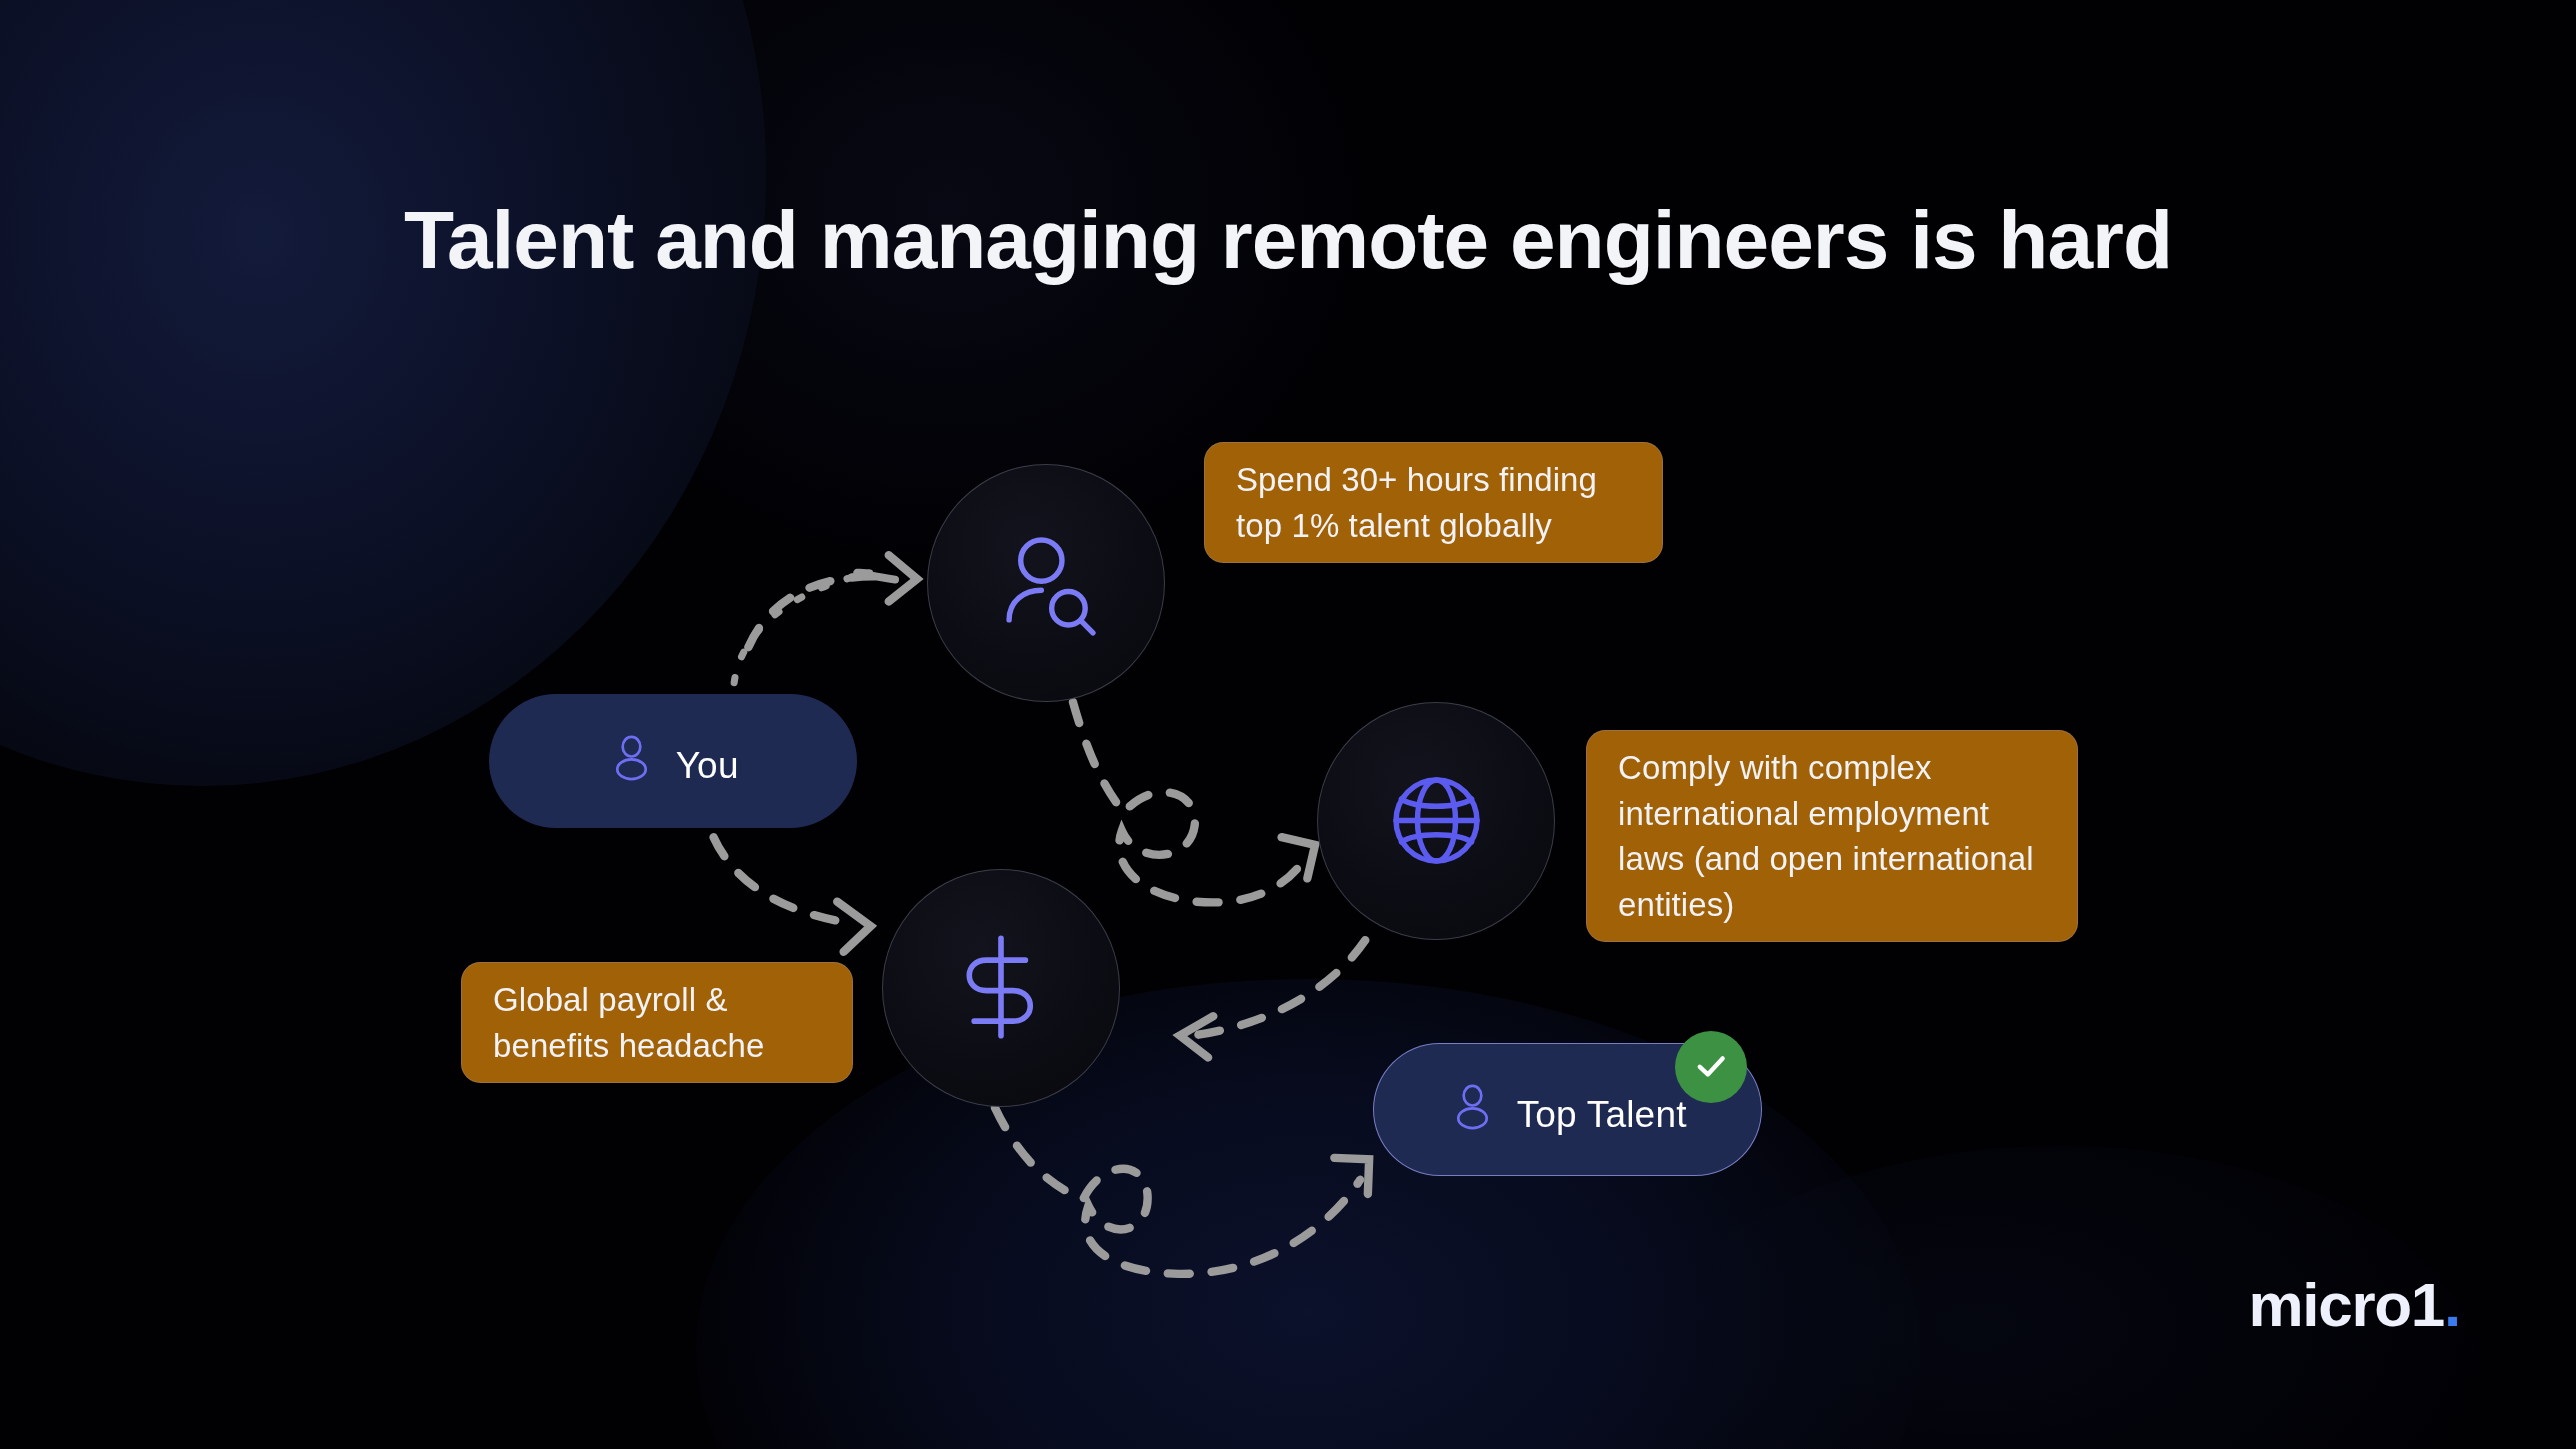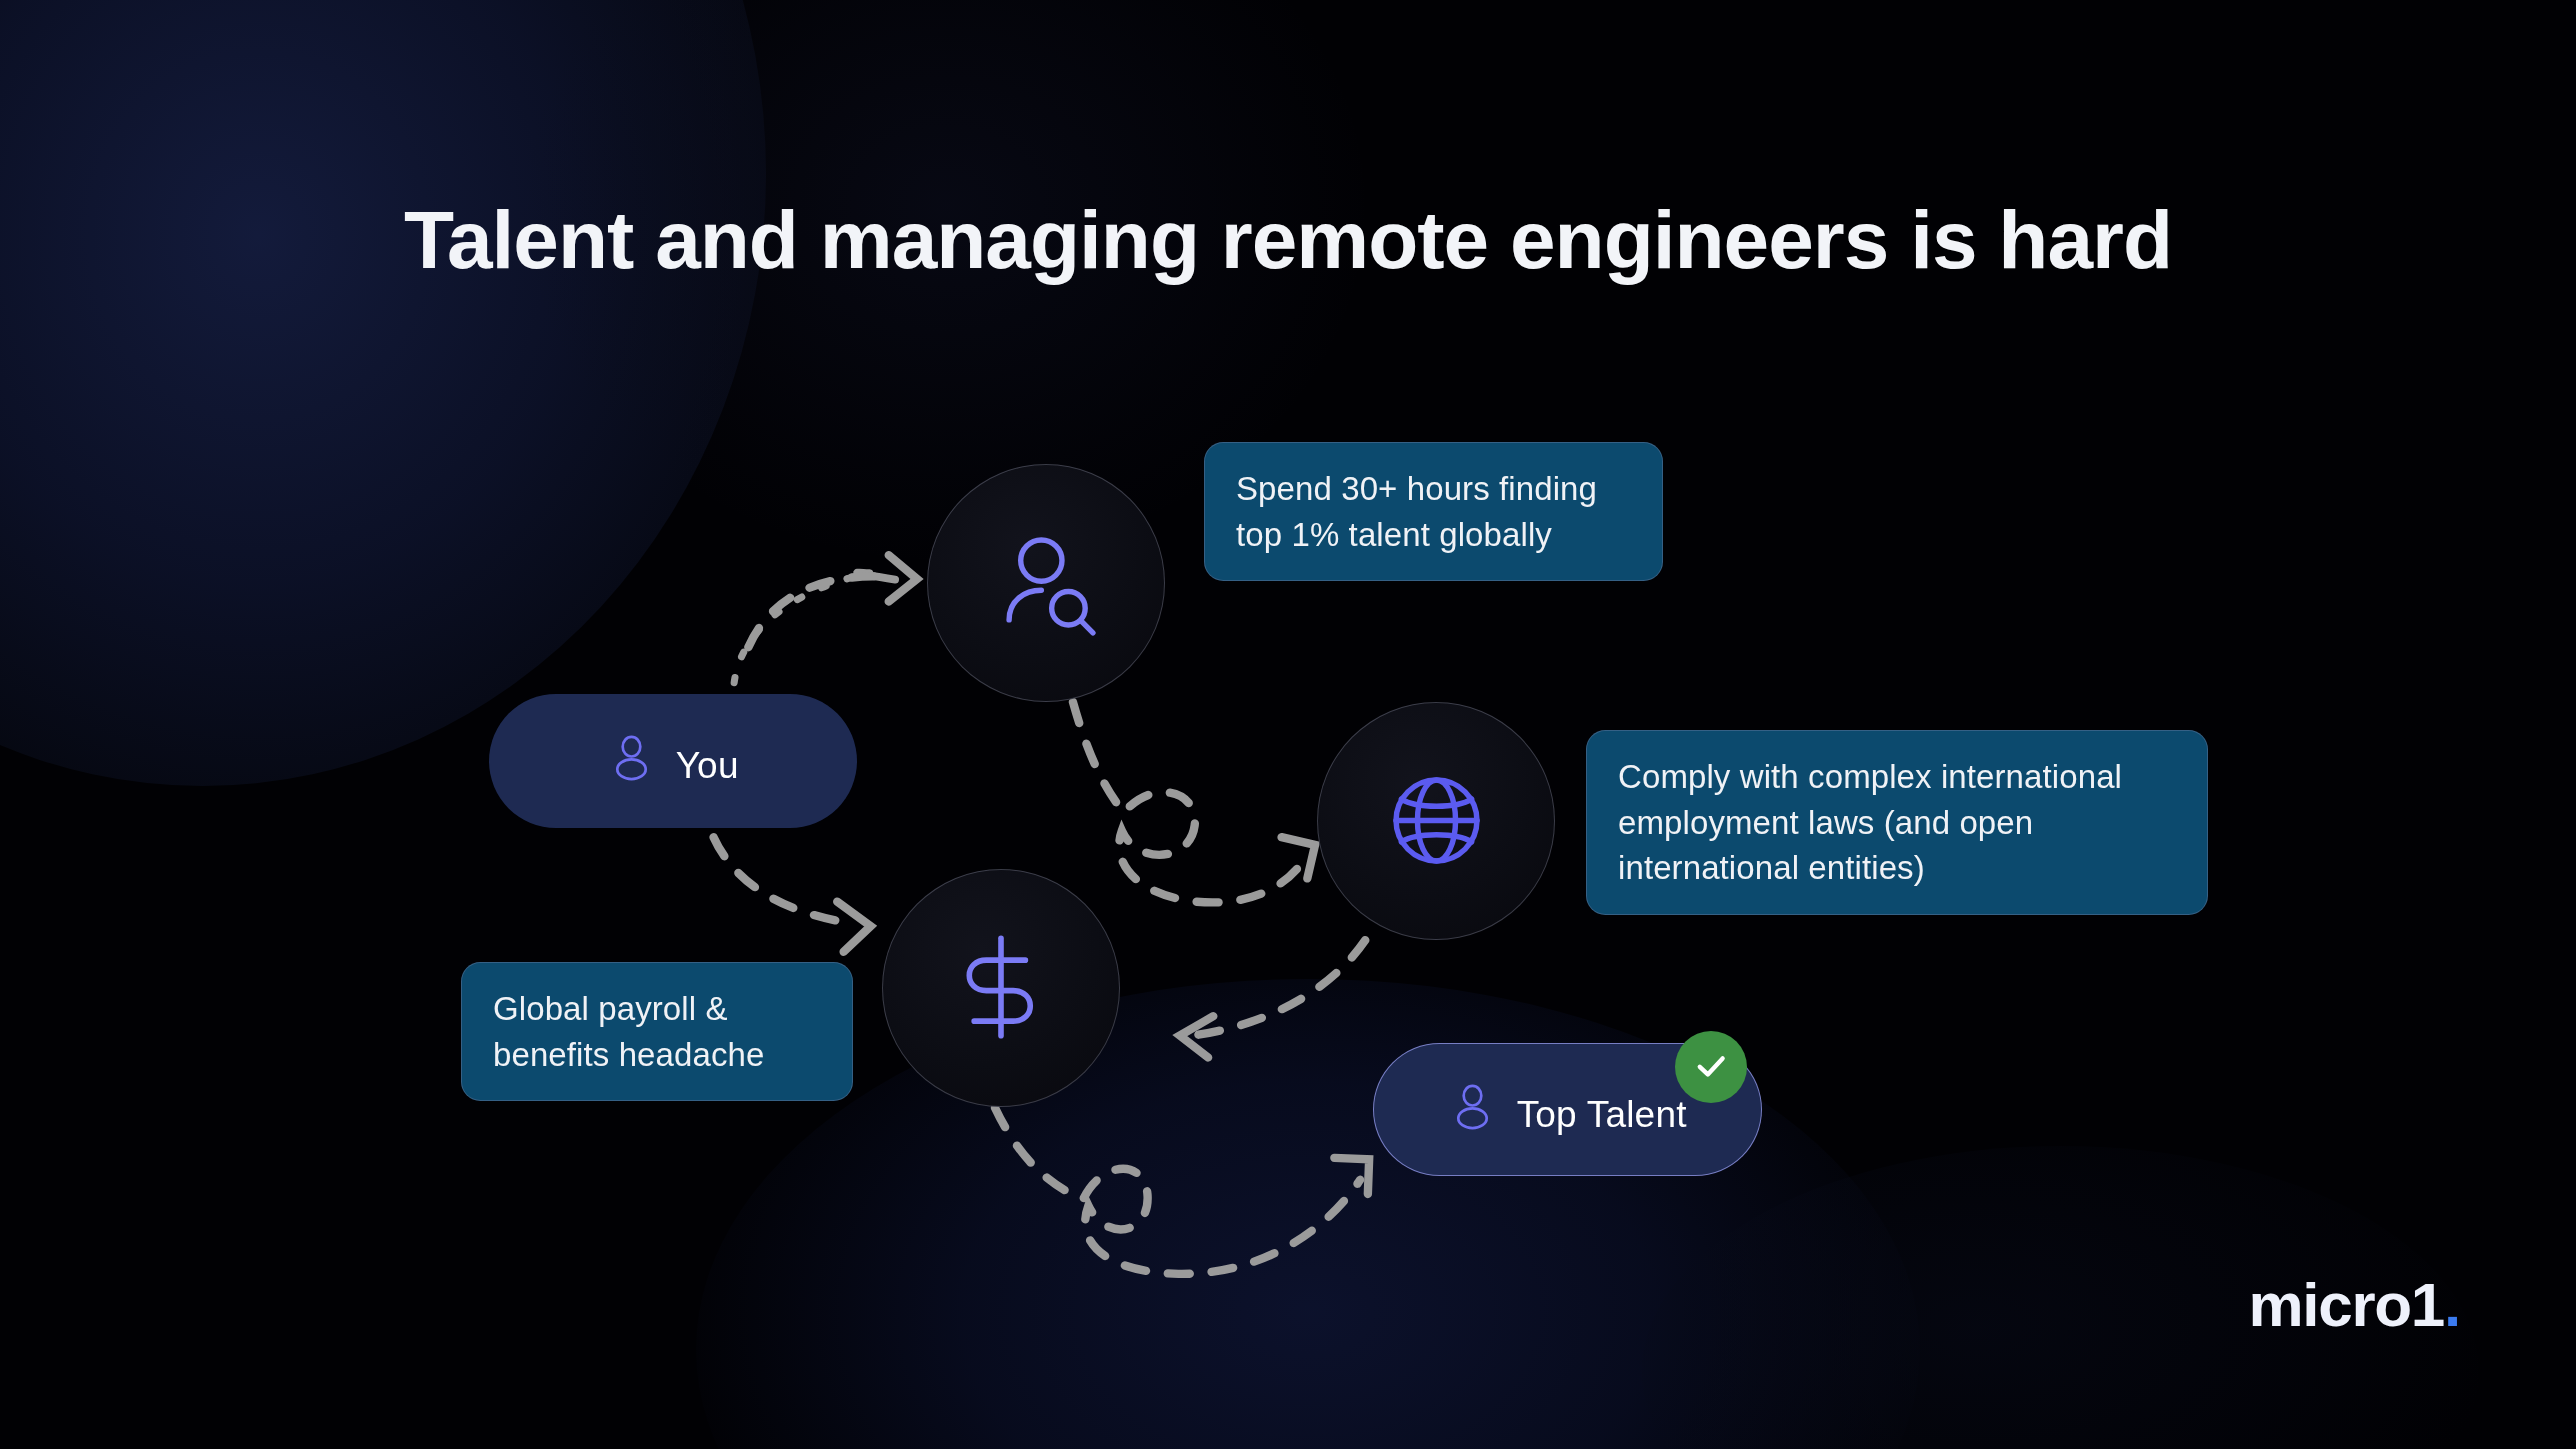--- a/index.html
+++ b/index.html
@@ -60,27 +60,27 @@
     border-radius:50%;
     background:radial-gradient(circle at 42% 34%, #12131c 0%, #0c0d14 55%, #08080d 100%);
     border:1.3px solid rgba(168,172,196,.30);
     display:flex; align-items:center; justify-content:center;
   }
   .bubble svg { overflow:visible; }
 
   
   .card {
     position:absolute;
-    background:#0c4a6e;
+    background:#a16207;
     border:1.3px solid rgba(150,150,190,.30);
     border-radius:19.3px;
     color:#f0f2f6;
     font-size:33px;
     line-height:1.38;
-    padding:23px 31px;
+    padding:14px 31px;
     letter-spacing:0.1px;
   }
 
   
   .pill {
     position:absolute;
     border-radius:643px;
     display:flex; align-items:center; gap:19.3px;
     color:#ffffff;
     font-size:37px;
@@ -192,21 +192,21 @@
         <path d="M70 28 H 38 C 29 28, 24 34, 24 40.5 C 24 47, 29 53, 38 53
                  H 60 C 69 53, 74 59, 74 65.5 C 74 72, 69 78, 60 78 H 28"></path>
       </svg>
     </span>
   </div>
 
   <div class="card" style="left:1204px; top:442px; width:459px;">
     <span>Spend 30+ hours finding top 1% talent globally</span>
   </div>
 
-  <div class="card" style="left:1586px; top:730px; width:622px;">
+  <div class="card" style="left:1586px; top:730px; width:492px;">
     <span>Comply with complex international employment laws (and open international entities)</span>
   </div>
 
   <div class="card" style="left:461px; top:962px; width:392px;">
     <span>Global payroll &amp; benefits headache</span>
   </div>
 
   <div class="pill pill-you" style="left:489px; top:694px; width:368px; height:134px;">
     <span>
       <svg width="49" height="49" viewBox="0 0 100 100" fill="none" stroke="#6e6ef2" stroke-width="5.5" stroke-linecap="round">

